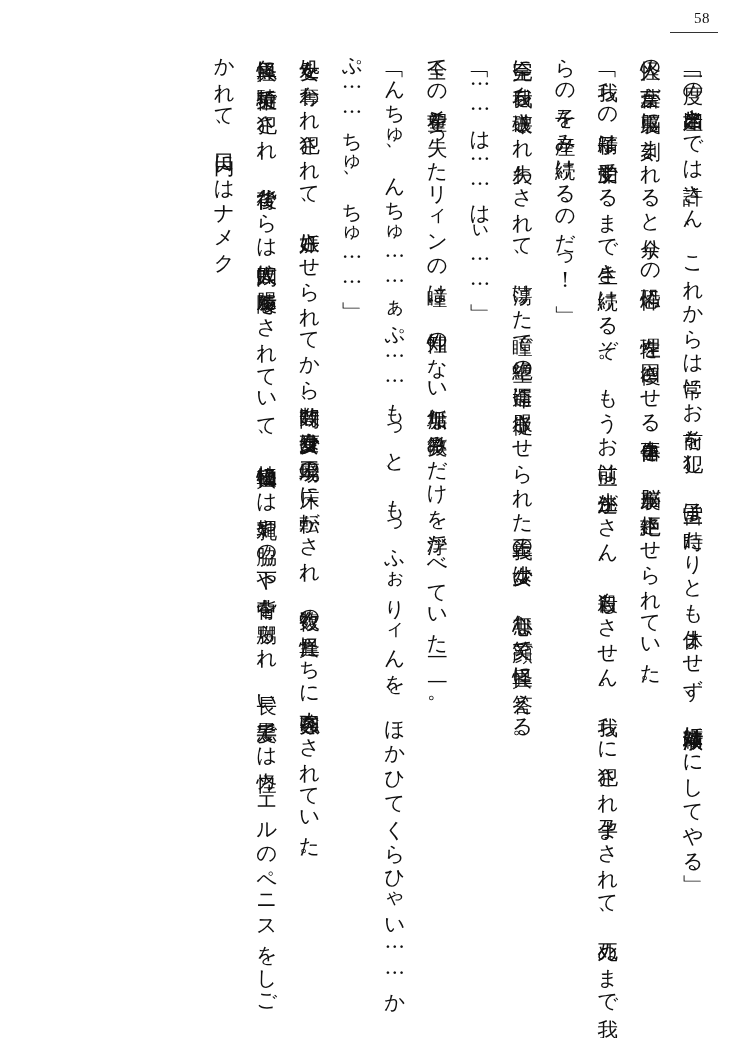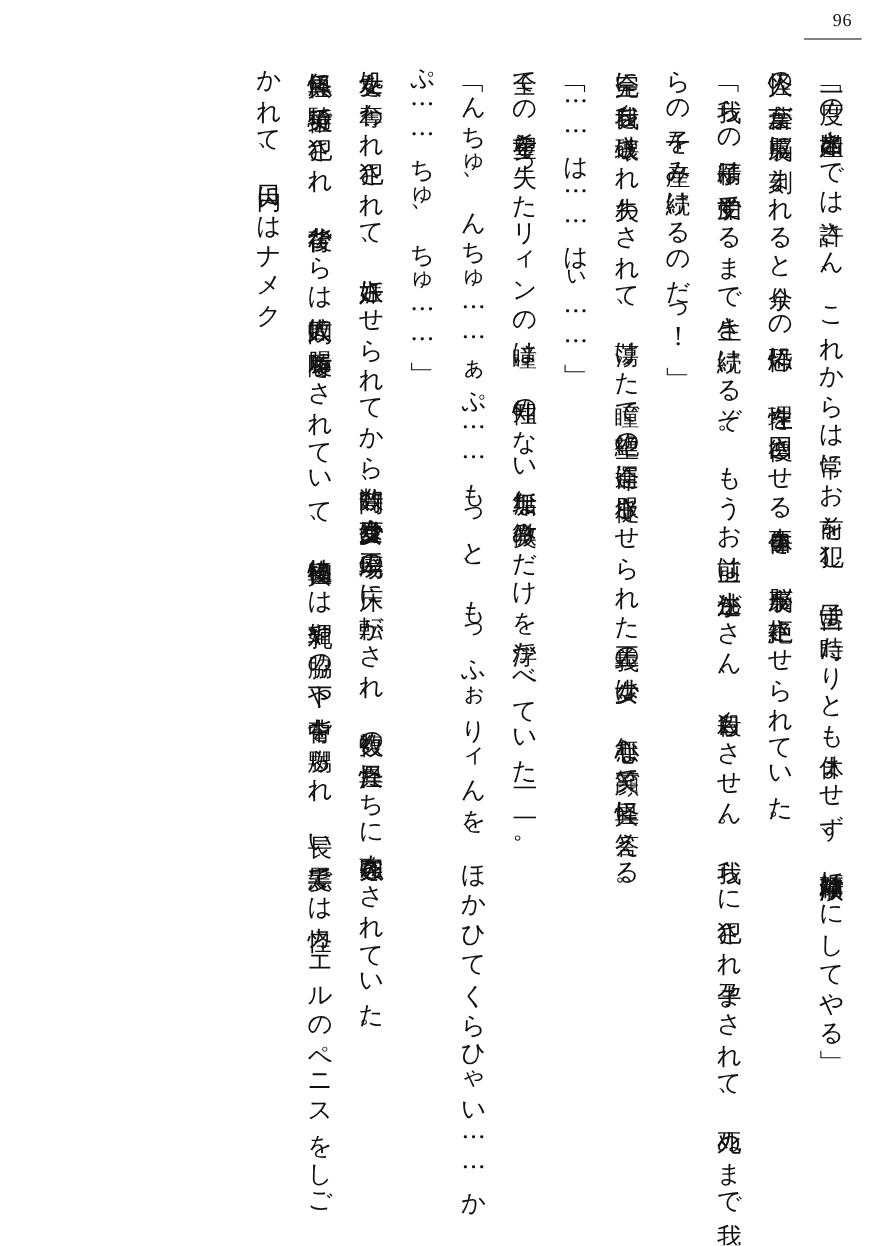--- a/index.html
+++ b/index.html
@@ -61,21 +61,21 @@
   }
   .vtext p.indent {
     text-indent: 1em;
   }
 </style>
 </head>
 <body>
 
 <div class="page">
 
-  <div class="page-number">96</div>
+  <div class="page-number">58</div>
   <div class="page-number-rule"></div>
 
   <div class="vtext">
     <p class="indent">「一度の出産如きでは許さん、これからは常にお前を犯し、子宮は一時たりとも休ませず、妊娠精液漬けにしてやる」</p>
     <p>怪人の言葉が脳裏に刻まれると余りの恐怖に、理性を回復させる事自体を、脳裏が拒絶させられていた。</p>
     <p class="indent">「我らの精子は受胎するまで生き続けるぞ。もうお前は一生逃がさん、自殺もさせん。我らに犯され孕まされて、死ぬまで我らの子を産み続けるのだっ!」</p>
     <p>完全に自我を破壊され失わされて、蕩けた瞳で絶望の運命に服従させられた正義の少女は、無心な笑顔で怪異に答える。</p>
     <p class="indent">「……は……はぃ……」</p>
     <p>全ての希望を失ったリィンの瞳は、知性のない無垢な微笑みだけを浮かべていた——。</p>
     <p class="indent">「んちゅ、んちゅ……ぁぷ……もっと、もっふぉりィんを、ほかひてくらひゃい……かぷ……ちゅ、ちゅ……」</p>

